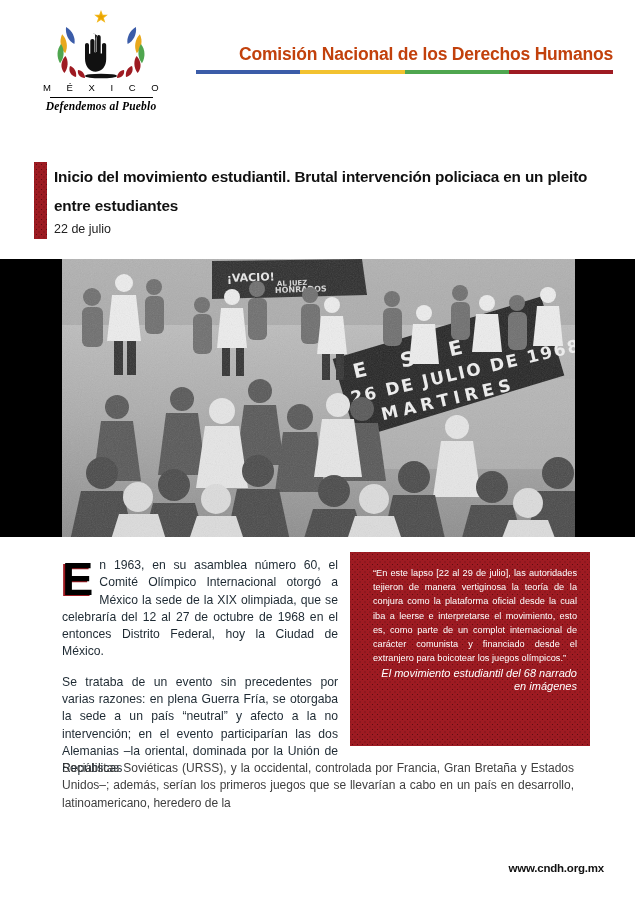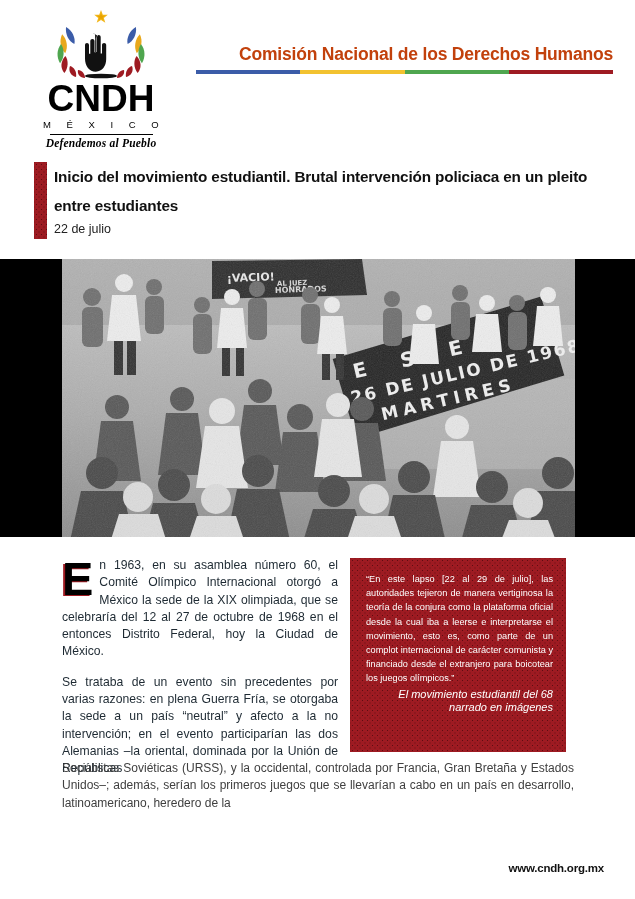--- a/index.html
+++ b/index.html
@@ -179,30 +179,30 @@
     font-family: "Liberation Sans", sans-serif;
     font-size: 12px;
     line-height: 17.3px;
     color: #404040;
     text-align: justify;
   }
 
   
   .quote-box {
     position: absolute;
-    left: 350px; top: 13px;
-    width: 216px; height: 194px;
+    left: 350px; top: 7px;
+    width: 240px; height: 194px;
     background-color: #9e1b22;
     background-image:
       radial-gradient(#5d0d12 0.85px, transparent 0.95px),
       radial-gradient(#5d0d12 0.85px, transparent 0.95px);
     background-size: 5px 5px, 5px 5px;
     background-position: 0 0, 2.5px 2.5px;
     box-sizing: border-box;
-    padding: 14px 13px 10px 16px;
+    padding: 14px 13px 10px 23px;
   }
   .quote-text {
     font-family: "Liberation Sans", sans-serif;
     font-size: 9.2px;
     line-height: 14.2px;
     color: #ffffff;
     text-align: justify;
     margin: 0;
   }
   .quote-author {
@@ -267,21 +267,20 @@
         <path d="M38 48 C34 54 35 61 40 65 C43 59 42 52 38 48 Z" fill="#9e1b22" transform="rotate(10 39 56)"></path>
         <path d="M44 58 C42 63 45 68 50 69 C51 64 48 59 44 58 Z" fill="#9e1b22"></path>
         <path d="M52 62 C51 66 54 70 59 70 C59 66 56 62 52 62 Z" fill="#9e1b22"></path>
       </g>
 
       <g fill="#111111">
         <path d="M72 28 c-1.3 0 -2.1 1 -2.1 2.3 v14 h-1.4 v-11 c0 -1.3 -0.9 -2.2 -2.1 -2.2 c-1.2 0 -2.1 0.9 -2.1 2.2 v12.5 h-1.3 v-8.6 c0 -1.2 -0.9 -2.1 -2 -2.1 c-1.2 0 -2 0.9 -2 2.1 v13.5 c0 7 4.3 13 10.8 13 c6.4 0 10.4 -5.6 10.4 -12.6 v-14 c0 -1.3 -0.9 -2.2 -2.1 -2.2 c-1.2 0 -2.1 0.9 -2.1 2.2 v8.5 h-1.3 v-16.4 c0 -1.3 -0.9 -2.2 -2.1 -2.2 c-1.2 0 -2.1 0.9 -2.1 2.2 v14.8 h-1.4 v-16.7 c0 -1.3 -0.8 -2.3 -2.1 -2.3 z"></path>
         <ellipse cx="75" cy="68" rx="16" ry="2.3"></ellipse>
       </g>
     </svg>
-    <div class="logo-cndh">CNDH</div>
     <div class="logo-mexico">M É X I C O</div>
     <div class="logo-rule"></div>
     <div class="logo-tag">Defendemos al Pueblo</div>
   </div>
 
   <div class="org-block">
     <div class="org-title">Comisión Nacional de los Derechos Humanos</div>
     <div class="color-rule">
       <span style="background:#3b5ca8"></span>
       <span style="background:#f2c230"></span>

